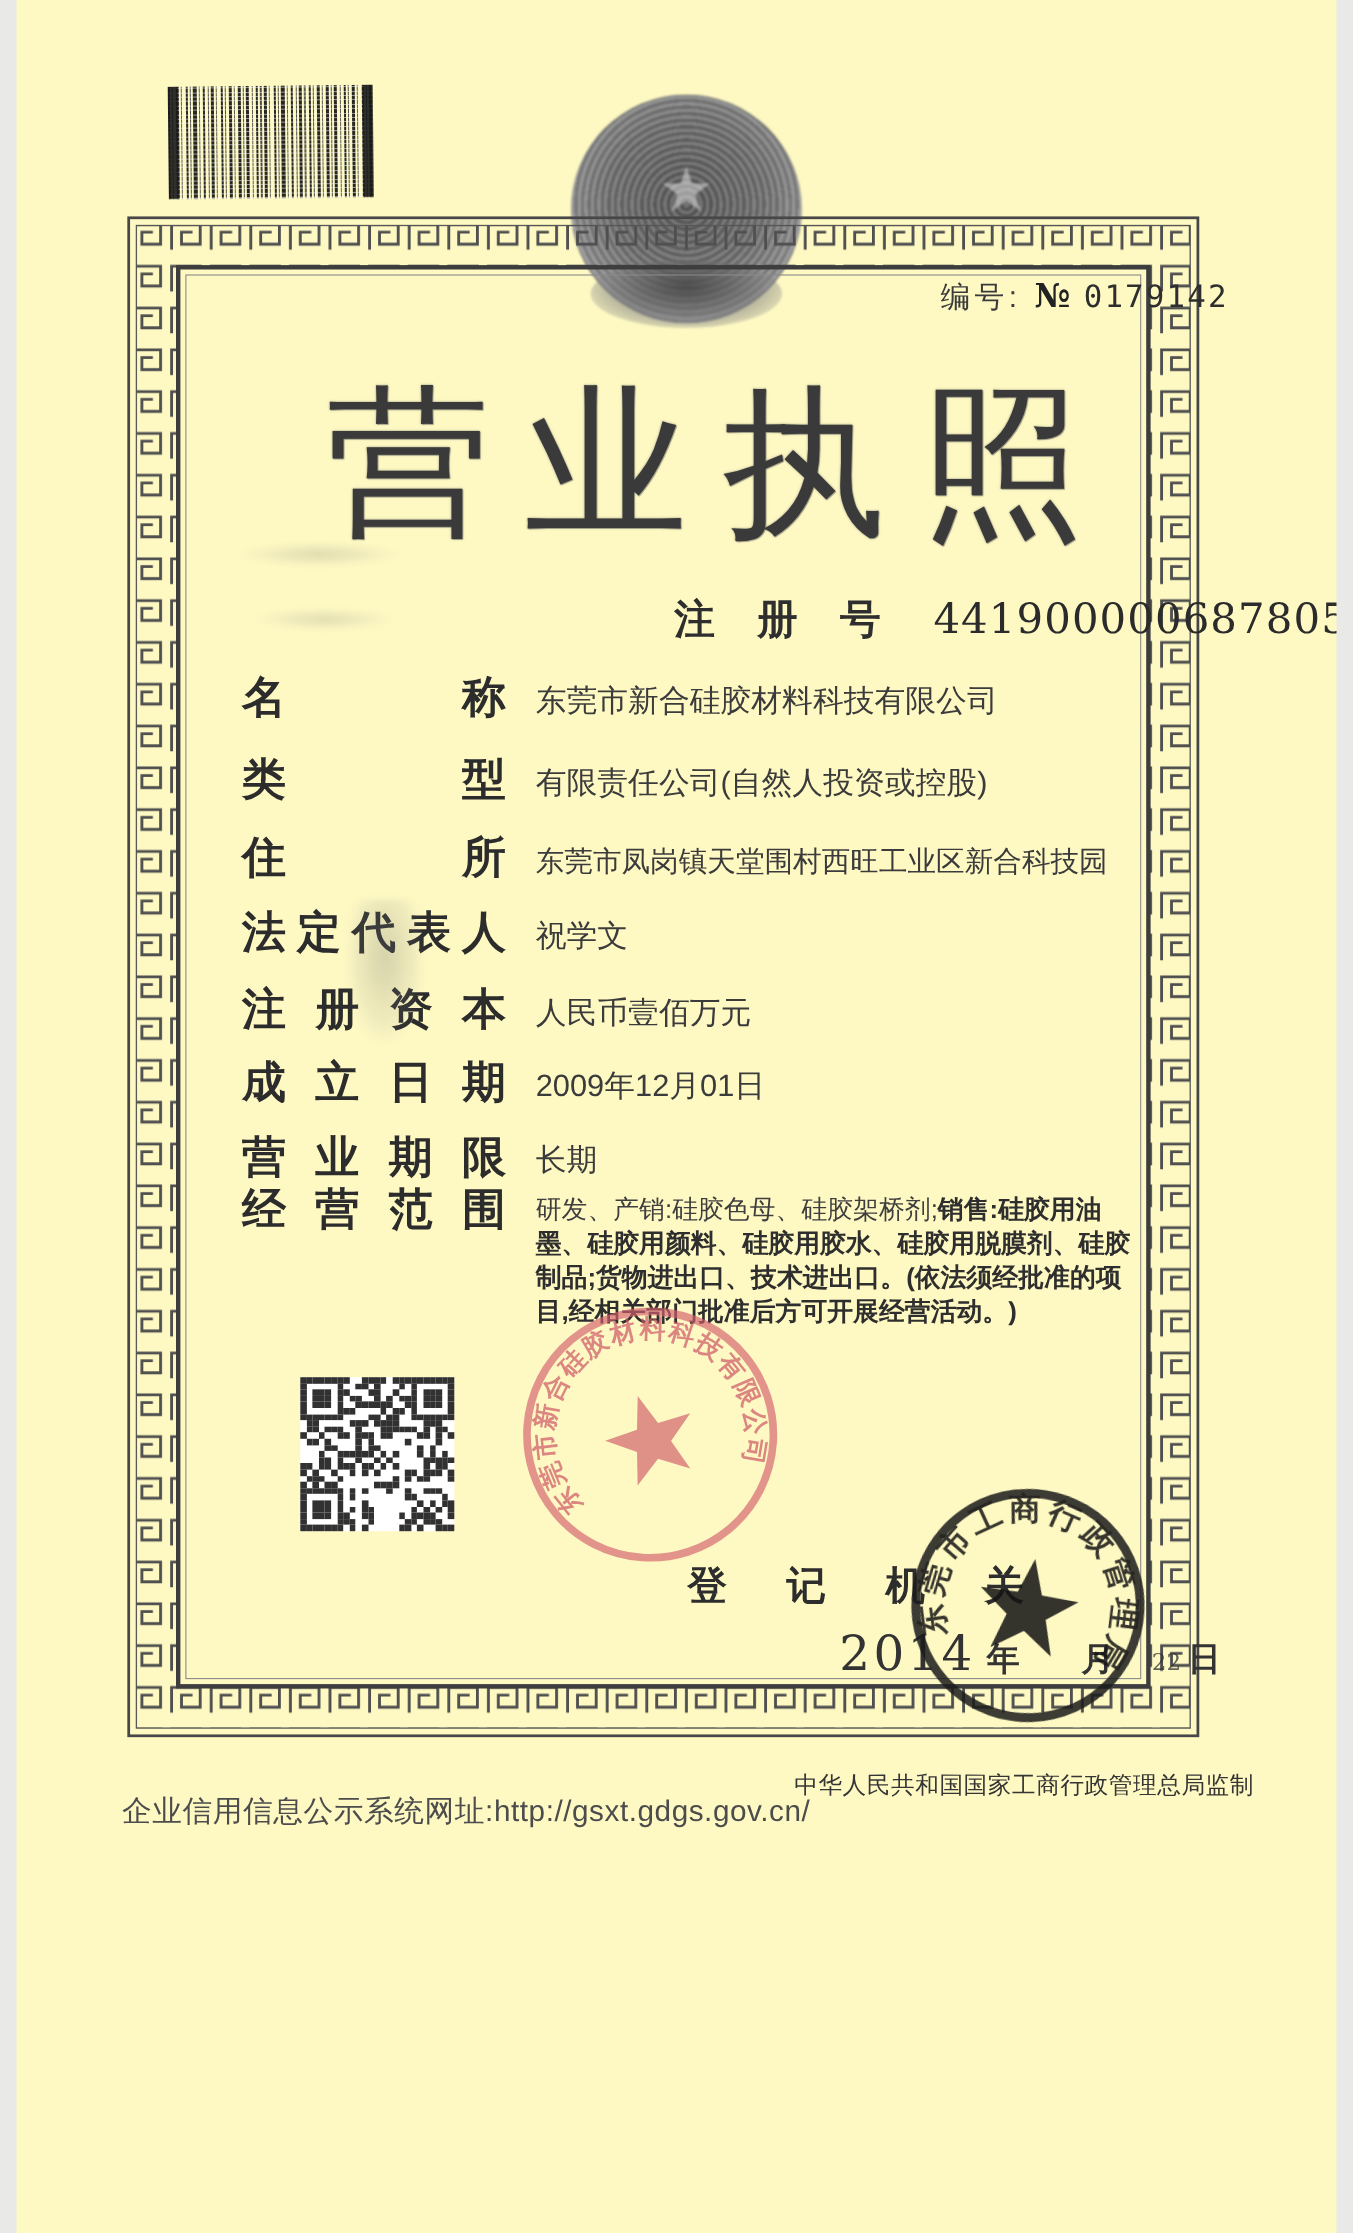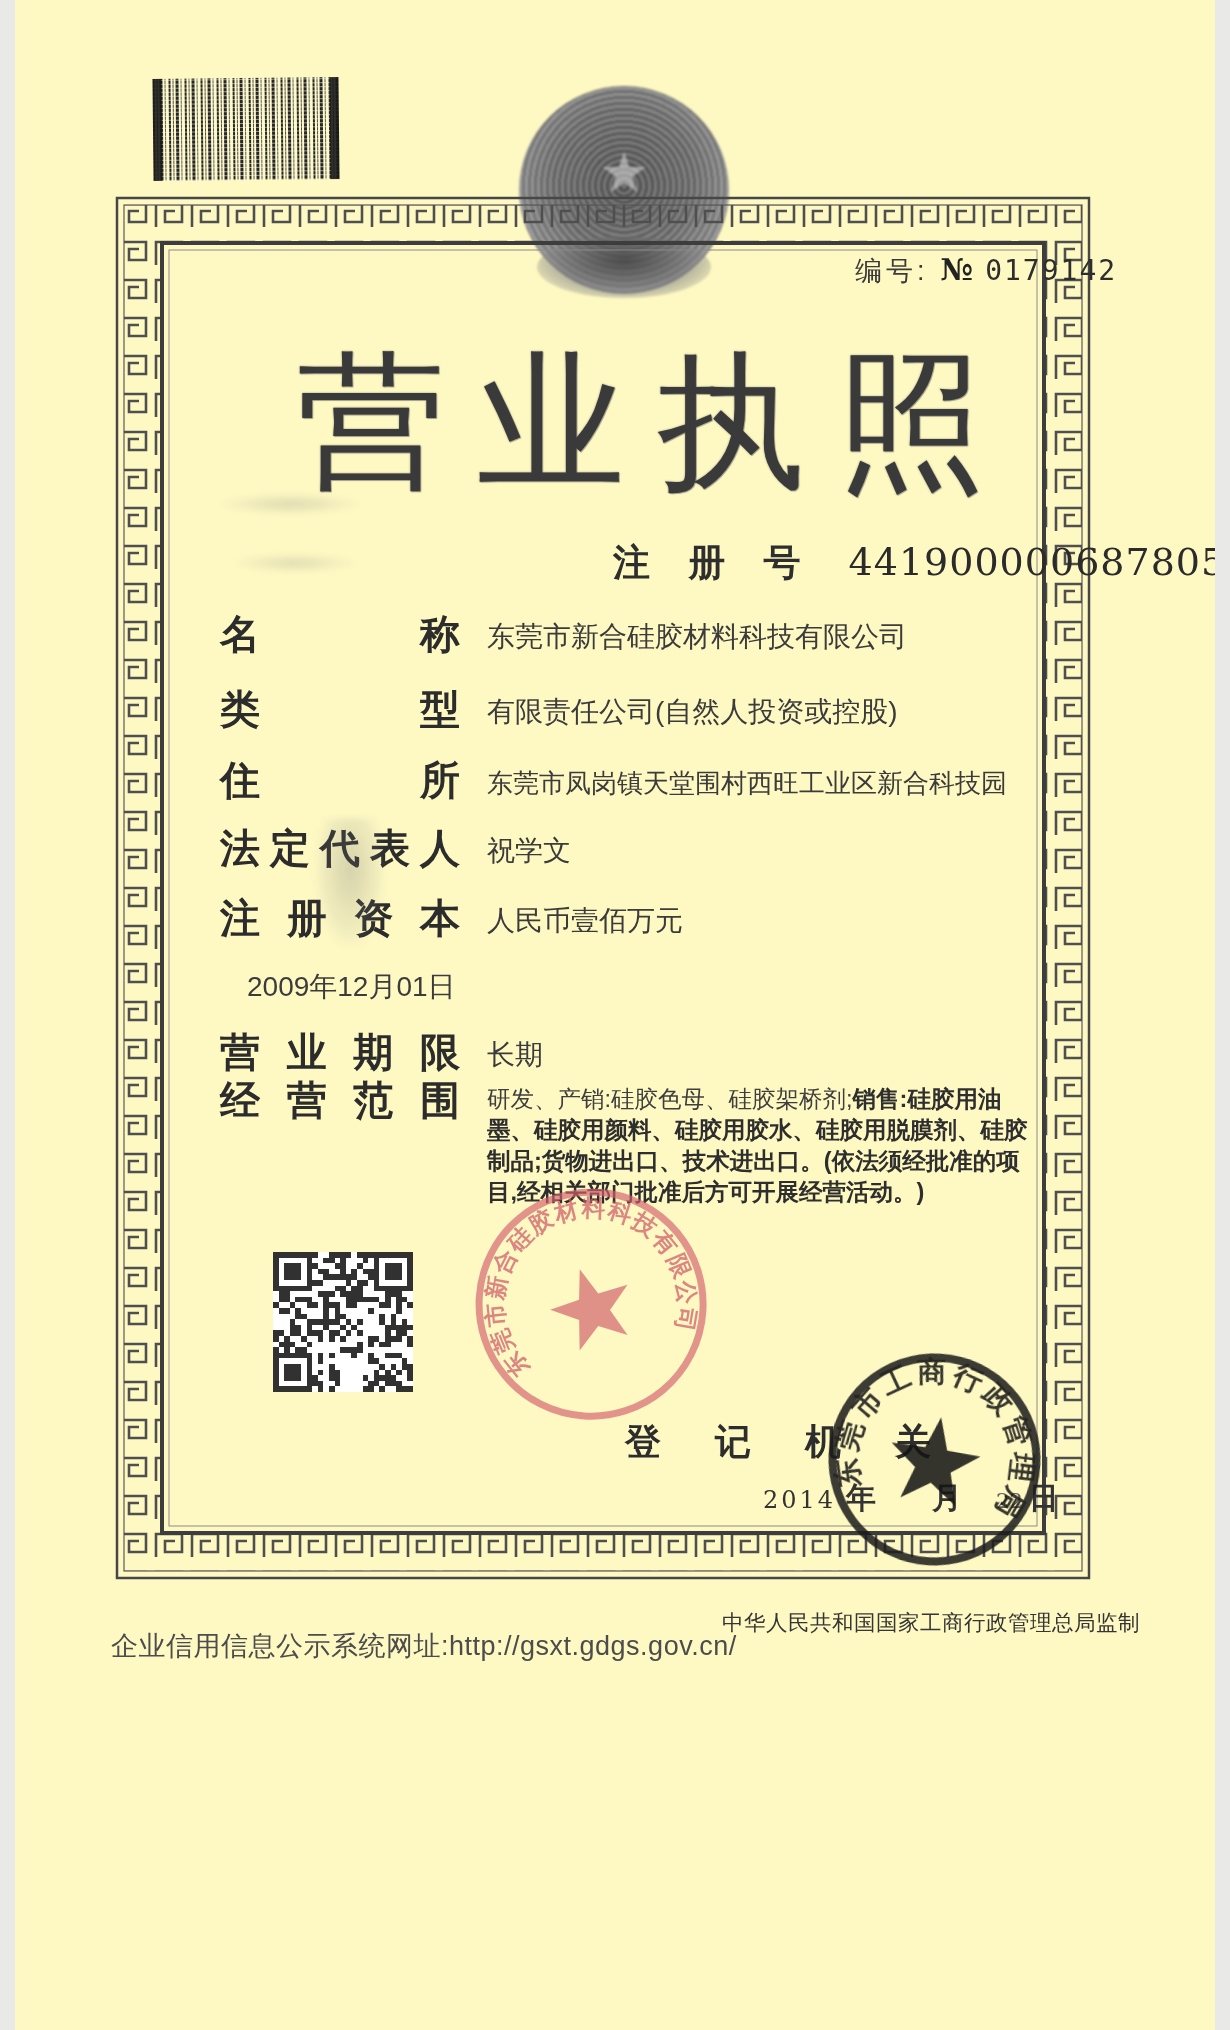--- a/index.html
+++ b/index.html
@@ -64,21 +64,21 @@
   .row .fvalue.long{font-size:26px;margin-top:11px;}
   .row .fvalue.scope{white-space:normal;width:556px;font-size:23.5px;line-height:31px;margin-top:6px;color:#3e3e3e;}
   .row .fvalue.scope .b{font-weight:700;color:#2e2e2e;}
   
   .qr{position:absolute;left:258px;top:1252px;width:140px;height:140px;background:#fff;filter:blur(.3px);}
   .qr-grid{position:absolute;inset:0;display:grid;grid-template-columns:repeat(25,1fr);grid-template-rows:repeat(25,1fr);}
   .qr-grid div.d{background:#313131;}
   
   .registry{position:absolute;left:610px;top:1418px;font-size:36px;font-weight:700;color:#2d2d2d;letter-spacing:22px;white-space:nowrap;}
   .dateline{position:absolute;left:748px;top:1478px;display:flex;align-items:baseline;color:#333;white-space:nowrap;}
-  .dateline .y{font-family:"DejaVu Serif",serif;font-size:24px;letter-spacing:3px;}
+  .dateline .y{font-family:"DejaVu Serif",serif;font-size:44px;letter-spacing:3px;}
   .dateline .u{font-size:30px;font-weight:700;margin-left:10px;}
   .dateline .gap1{width:46px;} .dateline .gap2{width:34px;}
   .dateline .day{font-family:"DejaVu Serif",serif;font-size:21px;opacity:.75;margin-right:6px;}
   
   .seal-red{position:absolute;left:452px;top:1182px;opacity:.82;transform:rotate(-18deg);}
   .seal-black{position:absolute;left:802px;top:1342px;opacity:.93;transform:rotate(9deg);filter:blur(.3px);}
   
   .foot-left{position:absolute;left:96px;top:1628px;font-size:27px;color:#4c4c4c;letter-spacing:.5px;white-space:nowrap;}
   .foot-right{position:absolute;left:707px;top:1608px;font-size:21.5px;color:#353535;letter-spacing:.5px;white-space:nowrap;}
   
@@ -146,20 +146,21 @@
   </div>
   <div class="row" style="top:826px">
     <div class="flabel">法定代表人</div>
     <div class="fvalue">祝学文</div>
   </div>
   <div class="row" style="top:896px">
     <div class="flabel">注册资本</div>
     <div class="fvalue">人民币壹佰万元</div>
   </div>
   <div class="row" style="top:962px">
+    <div class="flabel">成立日期</div>
     <div class="fvalue">2009年12月01日</div>
   </div>
   <div class="row" style="top:1030px">
     <div class="flabel">营业期限</div>
     <div class="fvalue">长期</div>
   </div>
   <div class="row" style="top:1078px">
     <div class="flabel">经营范围</div>
     <div class="fvalue scope"><span>研发、产销:硅胶色母、硅胶架桥剂;</span><span class="b">销售:硅胶用油墨、硅胶用颜料、硅胶用胶水、硅胶用脱膜剂、硅胶制品;货物进出口、技术进出口。(依法须经批准的项目,经相关部门批准后方可开展经营活动。)</span></div>
   </div>

